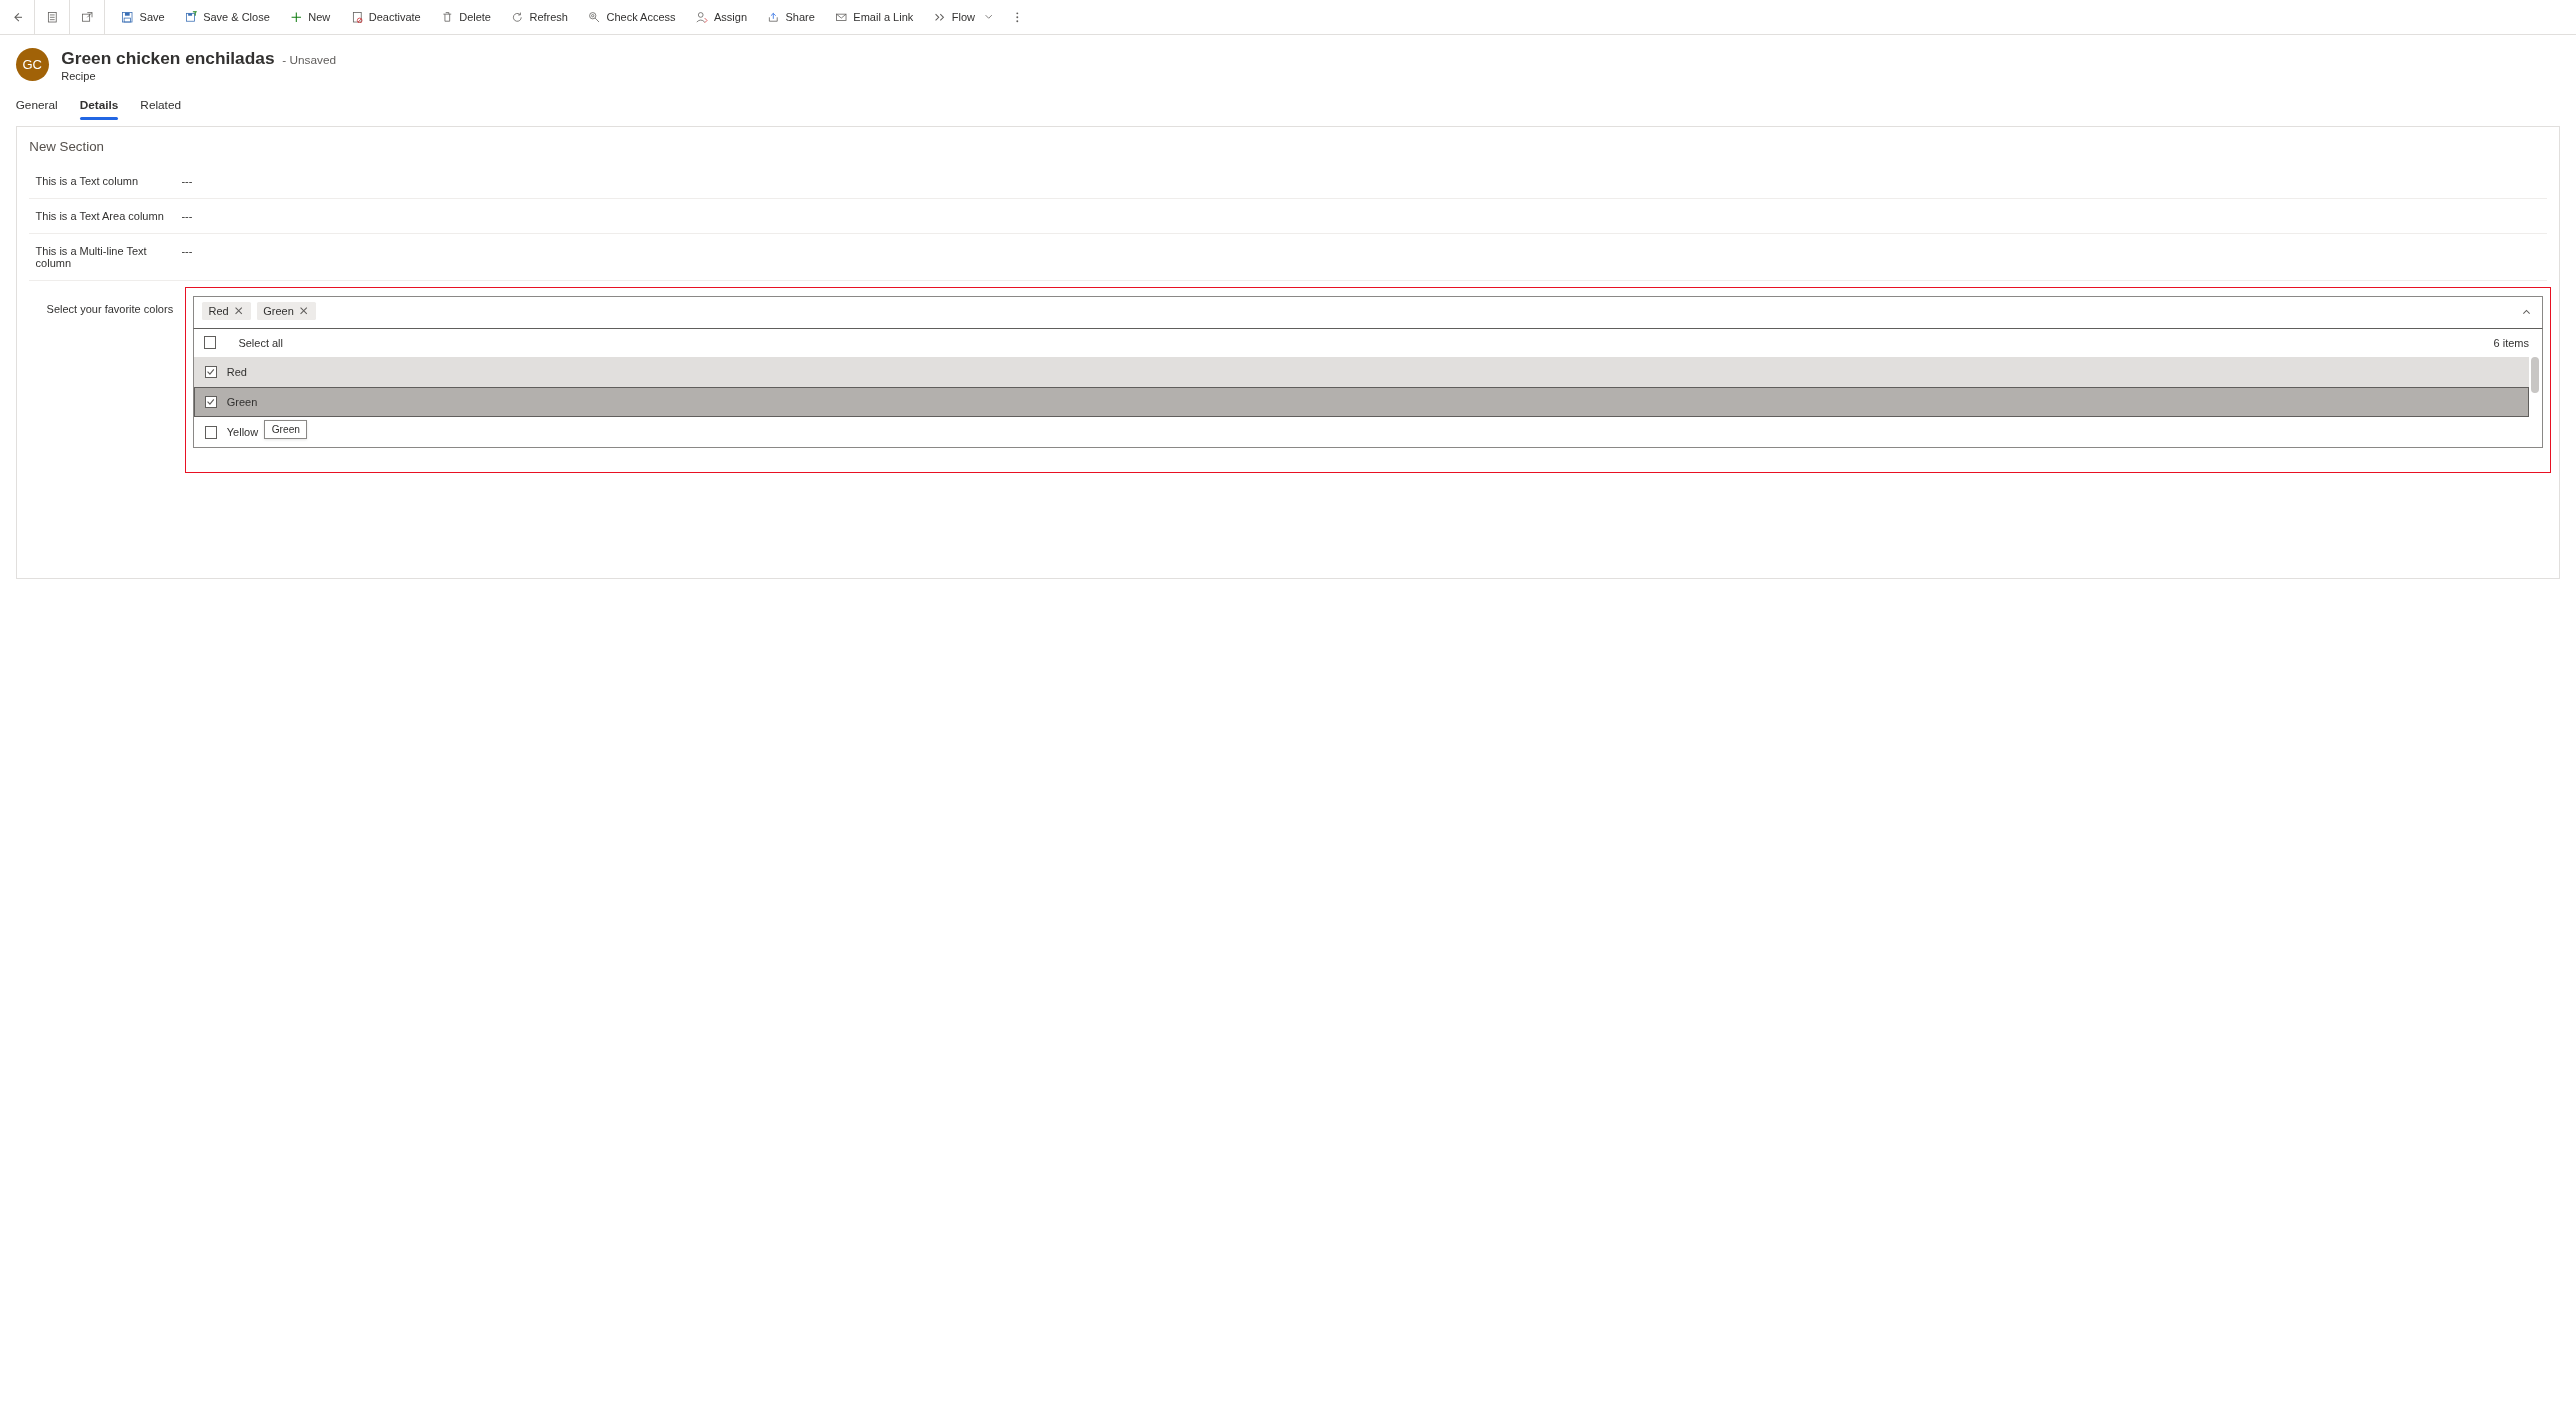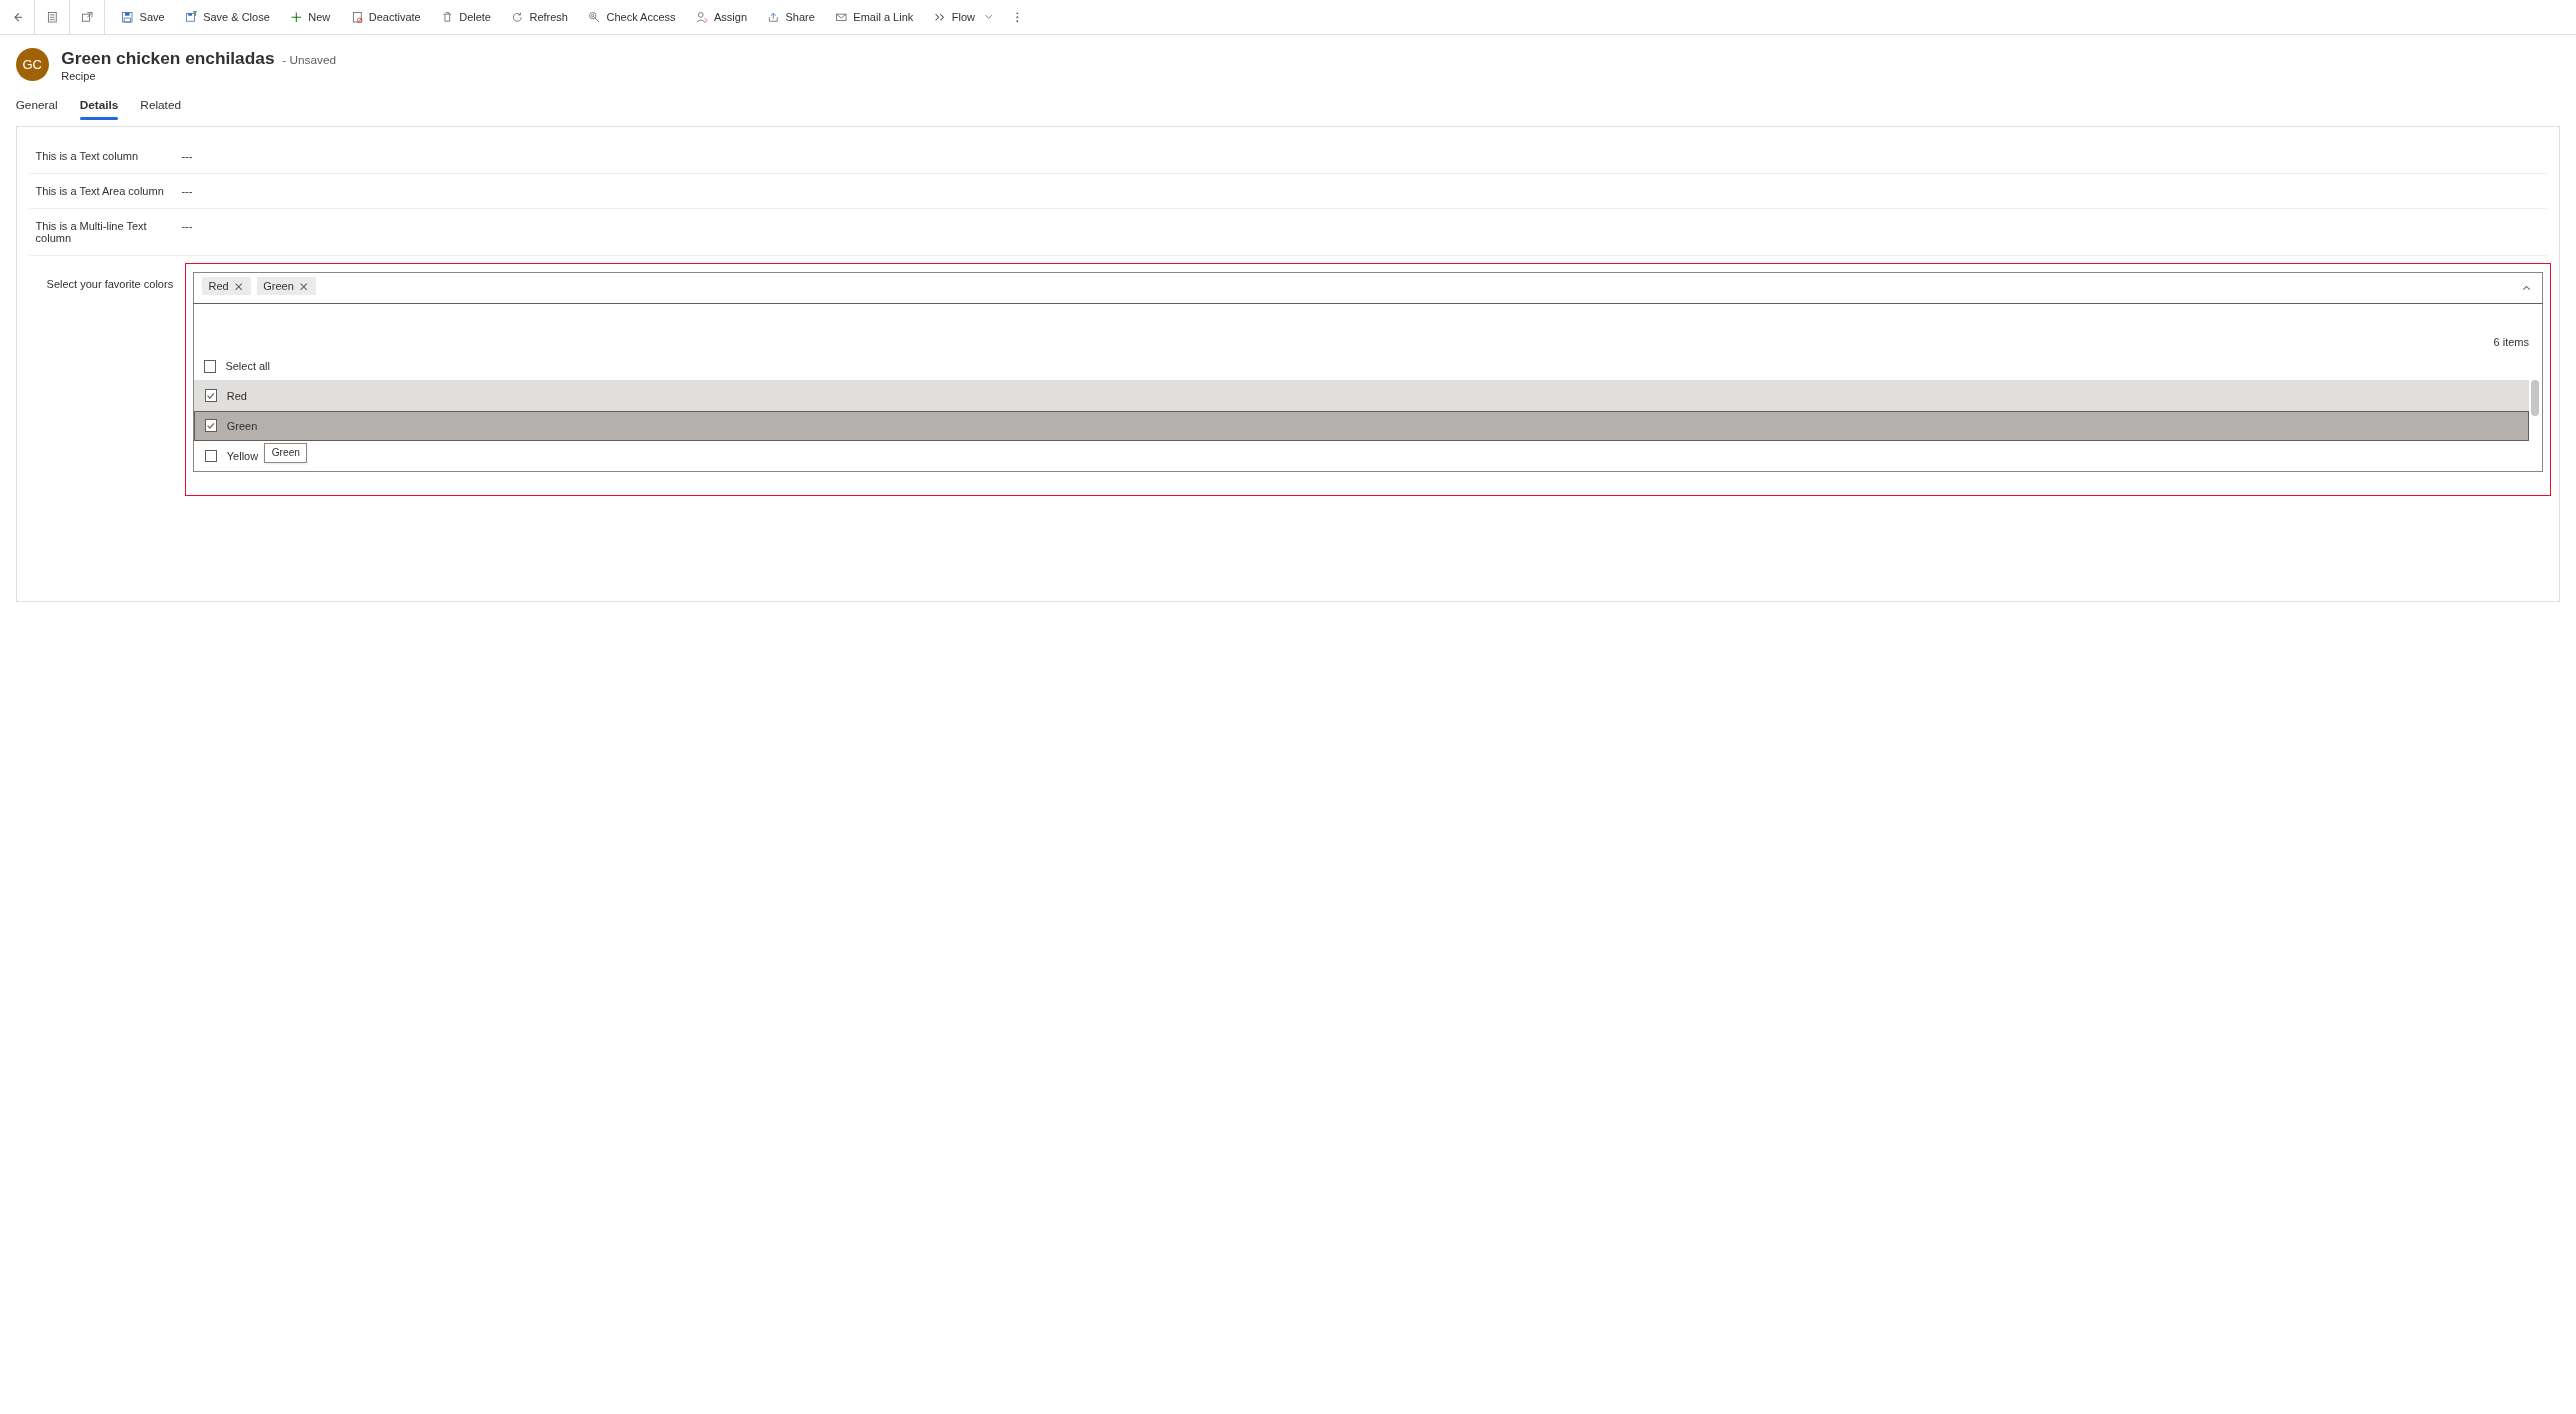--- a/index.html
+++ b/index.html
@@ -43,21 +43,21 @@
     .chips { display:flex; gap:6.3px; flex-wrap:wrap; margin-bottom:3.1px; }
     .chip { display:flex; align-items:center; gap:4.7px; background:#edebe9; padding:3.1px 6.3px; border-radius:1.6px; font-size:11px; }
     .chip .x { width:11px; height:11px; display:flex; align-items:center; justify-content:center; cursor:pointer; }
     .picker-input { border:none; outline:none; width:100%; font-size:11px; padding:4.7px 1.6px 3.1px 1.6px; background:transparent; }
     .picker-input::placeholder { color:#8a8886; }
     .picker-caret { position:absolute; right:9.4px; top:50%; transform:translateY(-50%); }
 
     
     .flyout { border:0.8px solid #8a8886; border-top:none; background:#fff; }
     .fly-head { display:flex; align-items:center; justify-content:space-between; padding:7.8px 12.6px 7.8px 9.4px; }
-    .fly-head .left { display:flex; align-items:center; gap:9px;margin-top:48px; }
+    .fly-head .left { display:flex; align-items:center; gap:22px; }
     .count { color:#323130; font-size:11px; }
     .opt { display:flex; align-items:center; gap:9.4px; padding:7.8px 9.4px; cursor:pointer; position:relative; border:0.8px solid transparent;}
     .opt.sel { background:#e1dfdd; }
     .opt.focus { background:#b3b0ad; border:0.8px solid #605e5c; }
     .opt .cb { width:12.6px; height:12.6px; border:0.8px solid #605e5c; display:flex; align-items:center; justify-content:center; background:#fff; }
     .opt .cb svg { visibility:hidden; }
     .opt.sel .cb svg, .opt.focus .cb svg { visibility:visible; }
     .opt-label { font-size:11px; }
     .fly-body { position:relative; padding-right:12.6px;}
     .scrollbar { position:absolute; right:2.4px; top:0; width:7.8px; bottom:31px; }
@@ -200,20 +200,21 @@
   </div>
 </div>
 
 <div class="tabs">
   <div class="tab"><span>General</span></div>
   <div class="tab active"><span>Details</span></div>
   <div class="tab"><span>Related</span></div>
 </div>
 
 <div class="panel">
+  <div class="section-title">New Section</div>
 
   <div class="row">
     <div class="lbl">This is a Text column</div>
     <div class="val placeholder-dash">---</div>
   </div>
 
   <div class="row">
     <div class="lbl">This is a Text Area column</div>
     <div class="val placeholder-dash">---</div>
   </div>

